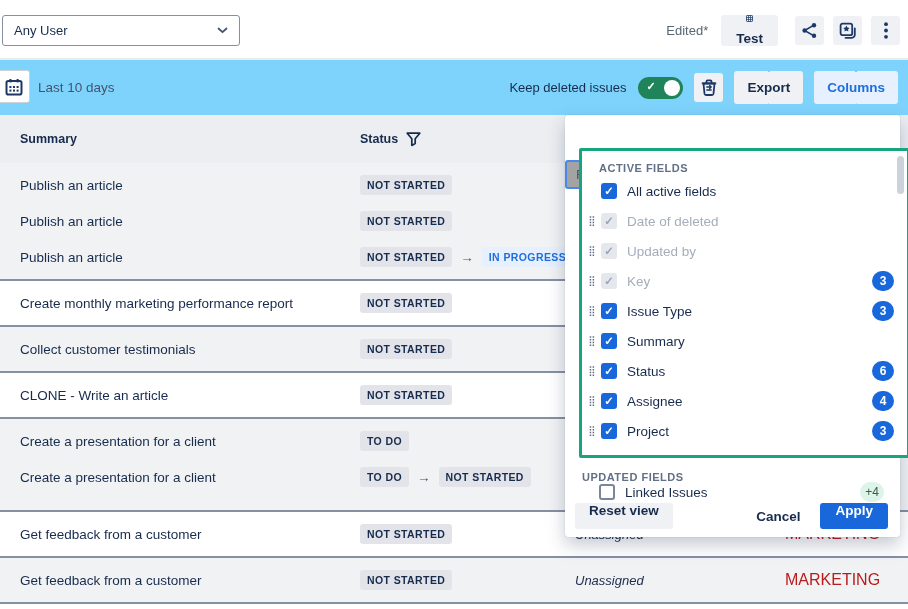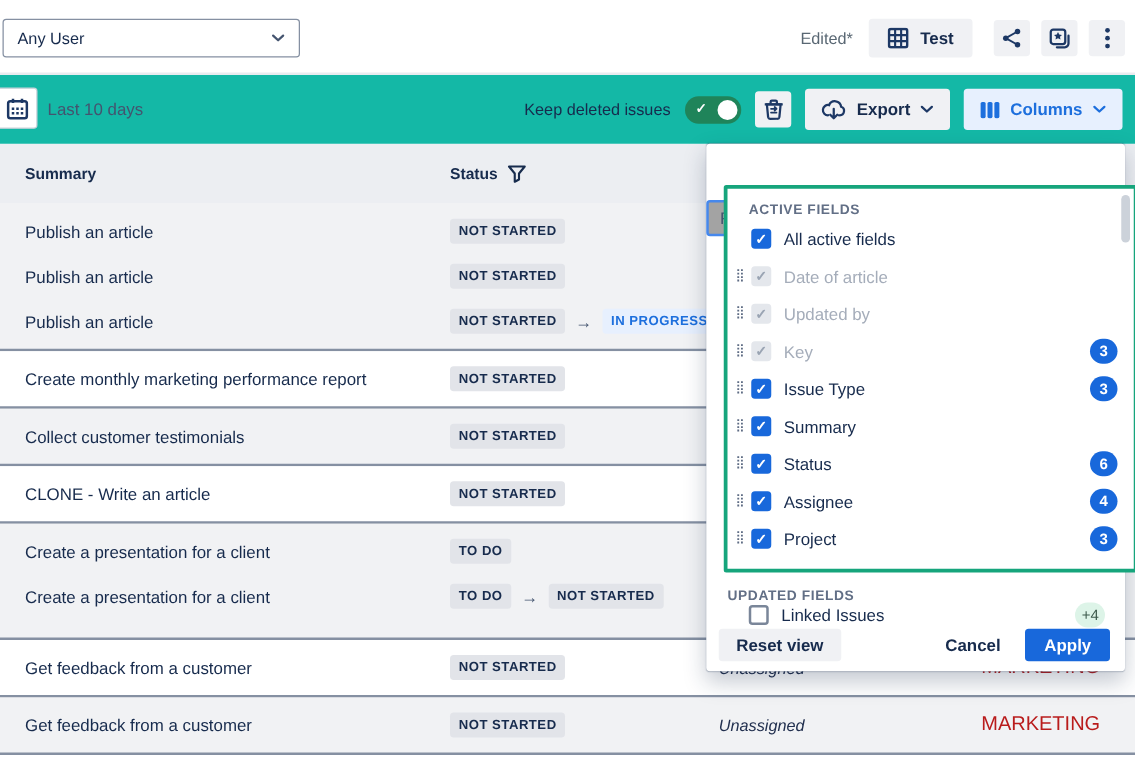--- a/index.html
+++ b/index.html
@@ -11,26 +11,26 @@
   .topbar { height:60px; border-bottom:2px solid #e9ebef; position:relative; background:#fff; }
   .user-select { position:absolute; left:2px; top:15px; width:238px; height:31px;
     border:1px solid #8590a2; border-radius:3px; background:#fff;
     display:flex; align-items:center; justify-content:space-between;
     padding:0 11px; font-size:13px; cursor:pointer; }
   .topbar-right { position:absolute; right:8px; top:15px; height:31px;
     display:flex; align-items:center; gap:9px; }
   .edited { color:#596773; font-size:13px; margin-right:4px; }
   .btn { border:none; border-radius:3px; background:#f0f1f4; color:#172b4d;
     font-family:inherit; font-weight:bold; font-size:13.5px; cursor:pointer;
-    display:flex; align-items:center; }
+    display:flex; align-items:center;flex-direction:column; }
   .view-btn { height:31px; padding:0 15px; gap:9px; margin-right:8px; }
   .icon-btn { width:29px; height:29px; justify-content:center; }
 
   
-  .toolbar2 { height:55px; position:relative; background:#14b8a6; }
+  .toolbar2 { height:55px; position:relative; background:#7dd3fc; }
   .cal-btn { position:absolute; left:-13px; top:10px; width:43px; height:33px;
     background:#fff; border:1px solid #ccd2da; border-radius:3px;
     display:flex; align-items:center; justify-content:flex-end; padding-right:6px; cursor:pointer; }
   .daterange { position:absolute; left:38px; top:20px; font-size:13.5px; color:#44546f; }
   .toolbar2-right { position:absolute; right:10px; top:11px; height:33px;
     display:flex; align-items:center; gap:11px; }
   .keep-label { font-size:13px; color:#172b4d; margin-right:1px; }
   .toggle { position:relative; width:45px; height:22px; border-radius:11px;
     background:#1f845a; cursor:pointer; flex:0 0 auto; }
   .toggle .tick { position:absolute; left:8px; top:3px; color:#fff; font-size:11px; font-weight:bold; }
@@ -330,21 +330,21 @@
       <div class="section-label">ACTIVE FIELDS</div>
       <div id="active-list">
           <div class="field-row">
             <span class="drag"></span>
             <span class="cb checked">✓</span>
             <span class="field-label">All active fields</span>
           </div>
           <div class="field-row disabled">
             <span class="drag">⣿</span>
             <span class="cb discheck">✓</span>
-            <span class="field-label">Date of article</span>
+            <span class="field-label">Date of deleted</span>
           </div>
           <div class="field-row disabled">
             <span class="drag">⣿</span>
             <span class="cb discheck">✓</span>
             <span class="field-label">Updated by</span>
           </div>
           <div class="field-row disabled">
             <span class="drag">⣿</span>
             <span class="cb discheck">✓</span>
             <span class="field-label">Key</span>

